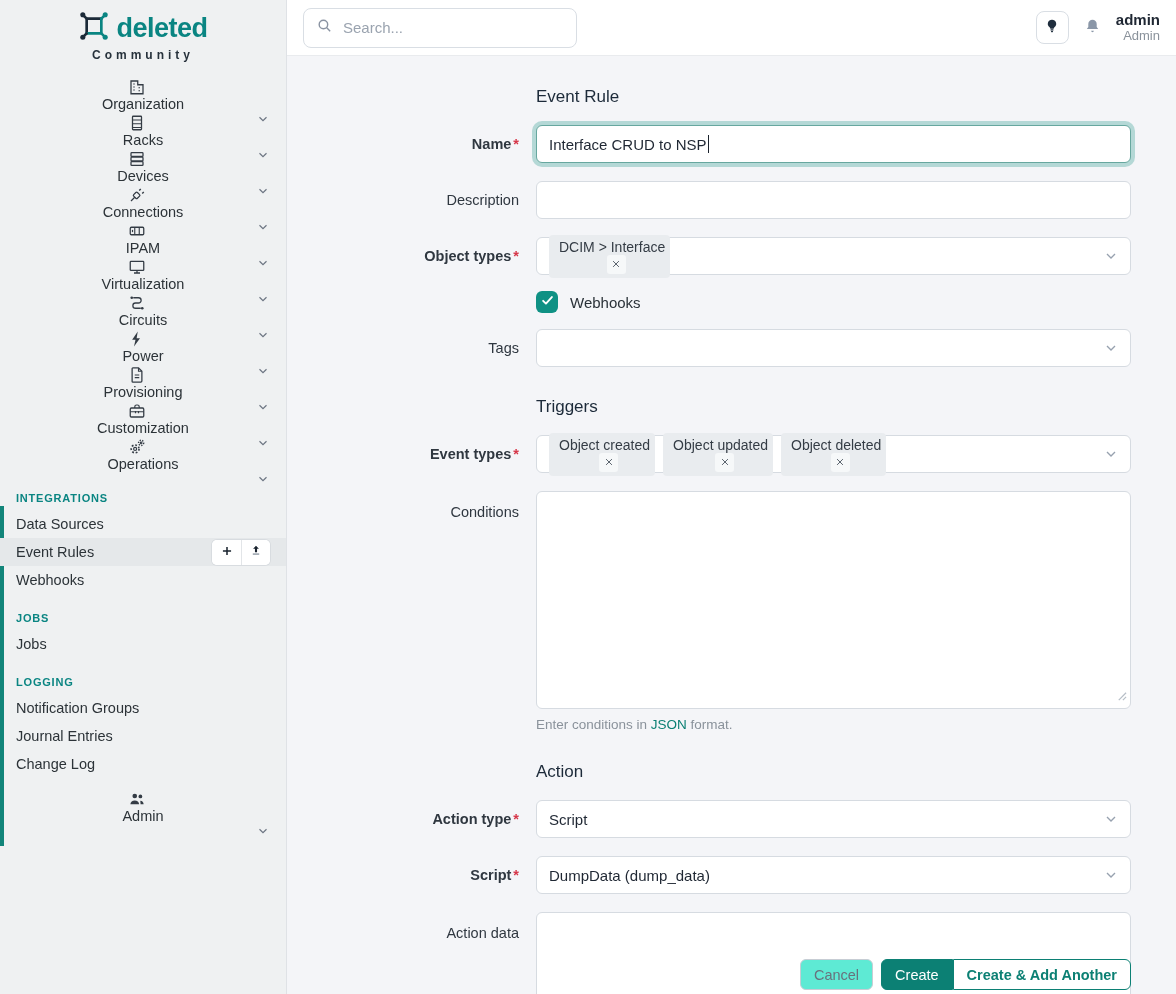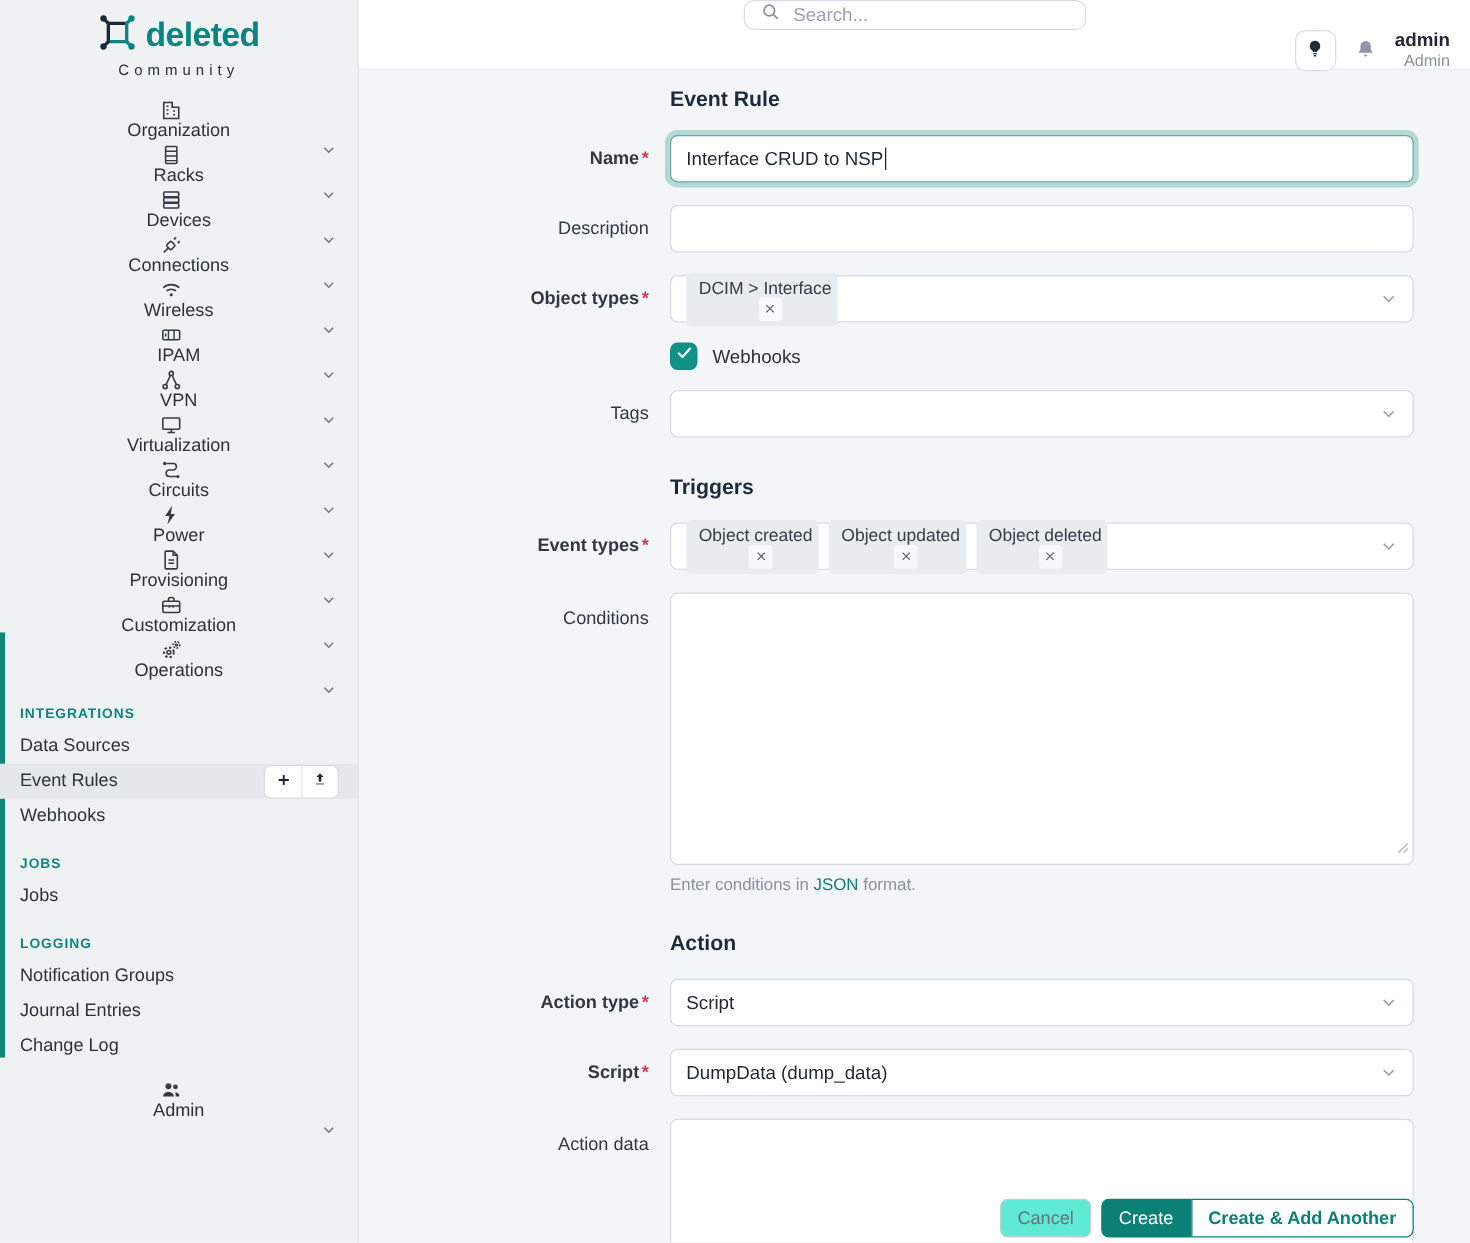--- a/index.html
+++ b/index.html
@@ -10,56 +10,56 @@
     font-family:"Liberation Sans", sans-serif;
     color:#2a323b;
   }
   
   .sidebar{ position:absolute; left:0; top:0; width:287px; height:994px;
     background:#eff1f2; border-right:1px solid #dfe2e6; }
   .accent-bar{ position:absolute; left:0; top:506px; width:4px; height:340px; background:#12857a; }
   .brand{ text-align:center; padding-top:10px; }
   .brand-line{ display:flex; align-items:center; justify-content:center; gap:6px; }
   .brand-word{ font-size:27px; font-weight:bold; color:#0a8582; letter-spacing:-0.5px; }
-  .brand-sub{ display:block; margin-top:2px; font-size:12px; font-weight:normal; letter-spacing:4px; color:#27323c; }
+  .brand-sub{ display:block; margin-top:2px; font-size:12px; font-weight:bold; letter-spacing:4px; color:#27323c; }
   .nav{ margin-top:16px; }
   .nav-item{ display:flex; align-items:center; height:36px; padding:0 16px;
     font-size:14.5px; color:#2c3338; cursor:pointer;flex-direction:column; }
   .nav-item .nicon{ width:20px; height:20px; margin-right:13px; display:flex; align-items:center; justify-content:center; color:#343c45; }
   .nav-item .chev{ margin-left:auto; display:flex; color:#6c7582; }
   .grp-hdr{ margin:18px 16px 6px 16px; font-size:11px; font-weight:bold;
     letter-spacing:0.8px; color:#0a8582; }
   .sub-item{ display:flex; align-items:center; height:28px; padding:0 16px;
     font-size:14.5px; color:#2c3338; cursor:pointer; position:relative; }
   .sub-item.active{ background:#e5e8ea; }
   .row-btns{ margin-left:auto; display:flex; border-radius:5px; overflow:hidden;
     box-shadow:0 0 0 1px #d8dce0; background:#fff; }
   .row-btns .mini-btn{ width:29px; height:25px; background:#fff; border:none;
     display:flex; align-items:center; justify-content:center; cursor:pointer; }
   .row-btns .mini-btn + .mini-btn{ border-left:1px solid #e2e5e8; }
   .admin-item{ margin-top:12px; }
   
   .topbar{ position:absolute; left:287px; top:0; width:889px; height:56px;
-    background:#fff; border-bottom:1px solid #e9ebee; display:flex; align-items:center; padding:0 16px;flex-direction:column; }
+    background:#fff; border-bottom:1px solid #e9ebee; display:flex; align-items:center; padding:0 16px; }
   .searchbox{ width:274px; height:40px; border:1px solid #d9dee4; border-radius:8px;
     display:flex; align-items:center; padding:0 12px; background:#fff; }
   .searchbox input{ border:none; outline:none; margin-left:10px; width:200px;
     font-size:15px; color:#1f2733; font-family:"Liberation Sans",sans-serif; background:transparent; }
   .searchbox input::placeholder{ color:#9aa3af; }
   .top-right{ margin-left:auto; display:flex; align-items:center; gap:14px; }
   .bulb-btn{ width:33px; height:33px; border:1px solid #d9dee4; border-radius:8px;
     background:#fff; display:flex; align-items:center; justify-content:center; cursor:pointer; }
   .bell-btn{ background:none; border:none; display:flex; cursor:pointer; }
   .user-block{ text-align:right; line-height:1.15; }
   .user-name{ font-size:15px; font-weight:bold; color:#1f2733; }
   .user-role{ font-size:13px; color:#8a929b; }
   
   .content{ position:absolute; left:287px; top:57px; width:889px; height:937px;
     overflow:hidden; padding-top:13px; }
-  .sec-title{ font-size:17px; font-weight:bold; color:#1c2a39; margin:0 0 18px 249px; }
+  .sec-title{ font-size:17px; font-weight:normal; color:#1c2a39; margin:17px 0 18px 249px; }
   .sec-title.spaced{ margin-top:30px; }
   .frow{ display:flex; margin-bottom:18px; }
   .frow.tight{ margin-bottom:16px; }
   .frow .lbl{ width:232px; text-align:right; font-size:14.5px; color:#2f3740; padding-top:11px; }
   .frow .lbl.req{ font-weight:bold; }
   .frow .lbl.req::after{ content:"*"; color:#d63649; margin-left:2px; }
   .frow .lbl.top{ padding-top:13px; }
   .frow .field{ margin-left:17px; width:595px; position:relative; }
   .input, .select{ height:38px; width:100%; background:#fff; border:1px solid #d6dbe1;
     border-radius:6px; display:flex; align-items:center; padding:0 12px; font-size:15px; color:#1f2733; }
@@ -175,68 +175,37 @@
           </svg>
         </span>
       <span>Connections</span>
       <span class="chev">
           <svg viewBox="0 0 24 24" width="14" height="14" fill="none" stroke="currentColor" stroke-width="2">
             <path d="M6 9l6 6 6-6"></path>
           </svg>
         </span>
     </div>
 
-    <div class="nav-item">
-      <span class="nicon">
-          <svg viewBox="0 0 24 24" width="18" height="18" fill="none" stroke="currentColor" stroke-width="1.8">
-            <path d="M3.5 9.5a13 13 0 0 1 17 0"></path>
-            <path d="M7 13a8 8 0 0 1 10 0"></path>
-            <circle cx="12" cy="17" r="1.6" fill="currentColor" stroke="none"></circle>
-          </svg>
-        </span>
-      <span>Wireless</span>
-      <span class="chev">
-          <svg viewBox="0 0 24 24" width="14" height="14" fill="none" stroke="currentColor" stroke-width="2">
-            <path d="M6 9l6 6 6-6"></path>
-          </svg>
-        </span>
-    </div>
 
     <div class="nav-item">
       <span class="nicon">
           <svg viewBox="0 0 24 24" width="18" height="18" fill="none" stroke="currentColor" stroke-width="1.7">
             <rect x="3" y="7" width="18" height="10" rx="1.5"></rect>
             <path d="M9 7v10M15 7v10" stroke-width="1.5"></path>
             <path d="M6 10.5v3" stroke-width="1.6"></path>
           </svg>
         </span>
       <span>IPAM</span>
       <span class="chev">
           <svg viewBox="0 0 24 24" width="14" height="14" fill="none" stroke="currentColor" stroke-width="2">
             <path d="M6 9l6 6 6-6"></path>
           </svg>
         </span>
     </div>
 
-    <div class="nav-item">
-      <span class="nicon">
-          <svg viewBox="0 0 24 24" width="18" height="18" fill="none" stroke="currentColor" stroke-width="1.7">
-            <circle cx="12" cy="5" r="2.2"></circle>
-            <circle cx="5.5" cy="19" r="2.2"></circle>
-            <circle cx="18.5" cy="19" r="2.2"></circle>
-            <path d="M11 7.2L6.5 17M13 7.2L17.5 17"></path>
-          </svg>
-        </span>
-      <span>VPN</span>
-      <span class="chev">
-          <svg viewBox="0 0 24 24" width="14" height="14" fill="none" stroke="currentColor" stroke-width="2">
-            <path d="M6 9l6 6 6-6"></path>
-          </svg>
-        </span>
-    </div>
 
     <div class="nav-item">
       <span class="nicon">
           <svg viewBox="0 0 24 24" width="18" height="18" fill="none" stroke="currentColor" stroke-width="1.7">
             <rect x="3" y="4.5" width="18" height="12" rx="1"></rect>
             <path d="M12 16.5v3M8 20h8"></path>
           </svg>
         </span>
       <span>Virtualization</span>
       <span class="chev">

